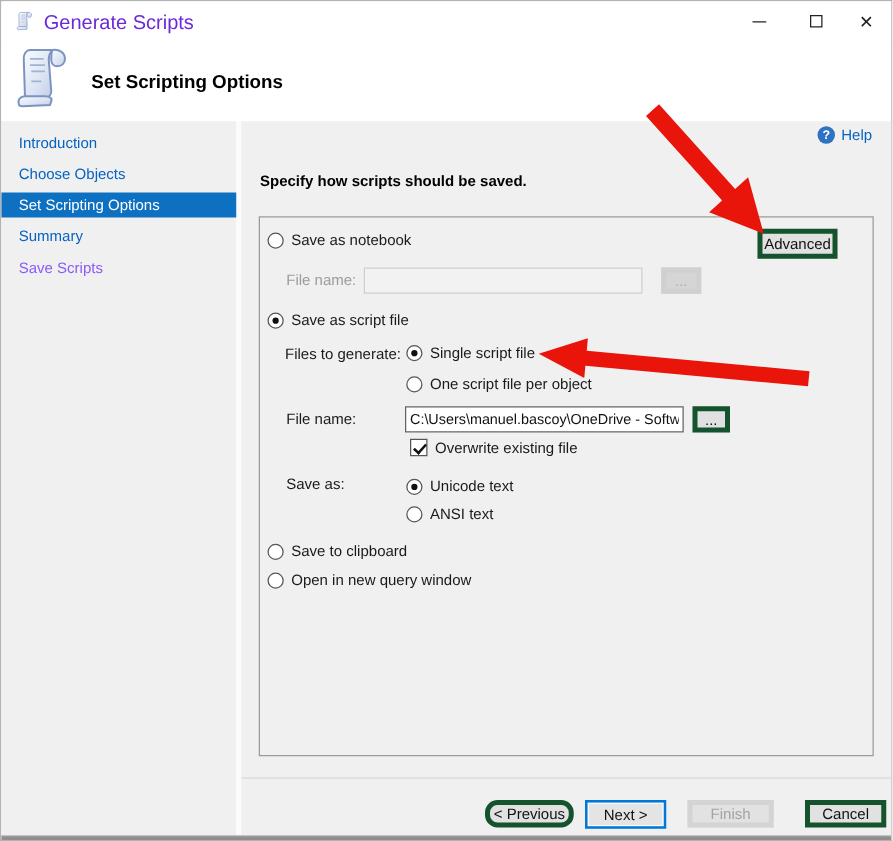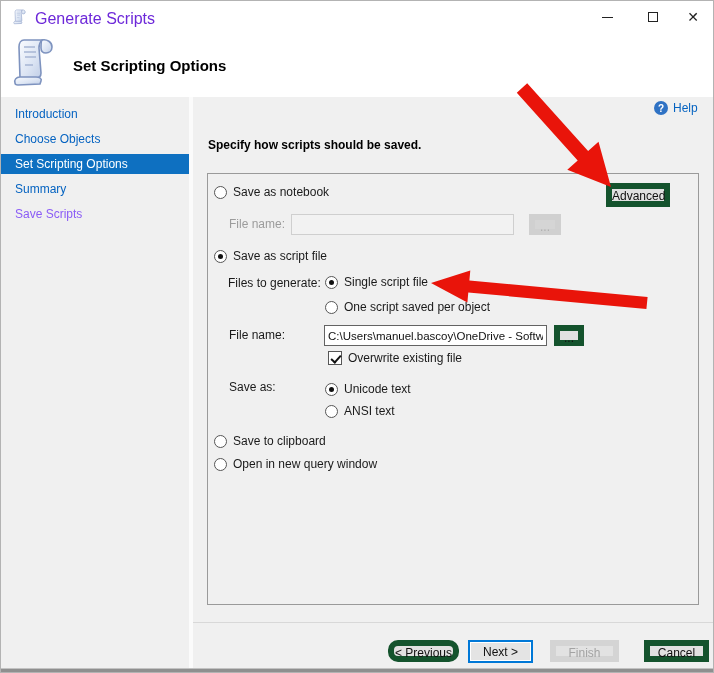--- a/index.html
+++ b/index.html
@@ -51,21 +51,21 @@
   .radio.checked::after { content:""; position:absolute; left:3px; top:3px; right:3px; bottom:3px; background:#101010; border-radius:50%; }
   .checkbox { width:14px; height:14px; min-width:14px; border:1px solid #565656; background:#fff; position:relative; }
   .checkbox.checked::after { content:""; position:absolute; left:2px; top:3px; width:8px; height:4px;
                              border-left:2px solid #111; border-bottom:2px solid #111; transform:rotate(-48deg); }
   .flabel { position:absolute; height:20px; line-height:20px; }
   .flabel.dim { color:var(--disabled-text); }
 
   .textfield { position:absolute; height:21px; border:1px solid #636363; background:#fff; font-size:11.5px;
                padding:0 3px; font-family:"Liberation Sans","DejaVu Sans",sans-serif; color:#111; }
   .textfield.disabled { border:1px solid #cfcfcf; background:#f2f2f2; }
-  .btn { border:6px solid #14532d; background:#e1e1e1; font-size:12px; color:#111;
+  .btn { border:4px solid #14532d; background:#e1e1e1; font-size:12px; color:#111;
          font-family:"Liberation Sans","DejaVu Sans",sans-serif; cursor:pointer; }
   .btn.browse { position:absolute; height:21px; }
   .btn.browse.disabled { background:#d5d5d5; border-color:#d0d0d0; color:#b0b0b0; cursor:default; }
 
   .advanced { position:absolute; left:605px; top:182px; width:64px; height:24px; }
 
   
   .footer-sep { position:absolute; left:192px; top:621px; width:522px; height:1px; background:#d8d8d8; }
   .fbtn { position:absolute; top:639px; height:22px; text-align:center; }
   .fbtn.prev   { left:387px; width:71px;border-radius:10px; }
@@ -161,21 +161,21 @@
     <span class="nowrap">Save as script file</span>
   </div>
 
   <div class="flabel nowrap" style="left:227px; top:272px">Files to generate:</div>
   <div class="radio-row" style="left:324px; top:273px">
     <span class="radio checked"></span>
     <span class="nowrap">Single script file</span>
   </div>
   <div class="radio-row" style="left:324px; top:298px">
     <span class="radio"></span>
-    <span class="nowrap">One script saved per object</span>
+    <span class="nowrap">One script file per object</span>
   </div>
 
   <div class="flabel nowrap" style="left:228px; top:324px">File name:</div>
   <input class="textfield" style="left: 323px; top: 324px; width: 223px;" value="C:\Users\manuel.bascoy\OneDrive - Software">
   <button class="btn browse" style="left:553px; top:324px; width:30px">...</button>
 
   <div class="radio-row" style="left:327px; top:349px">
     <span class="checkbox checked"></span>
     <span class="nowrap">Overwrite existing file</span>
   </div>

